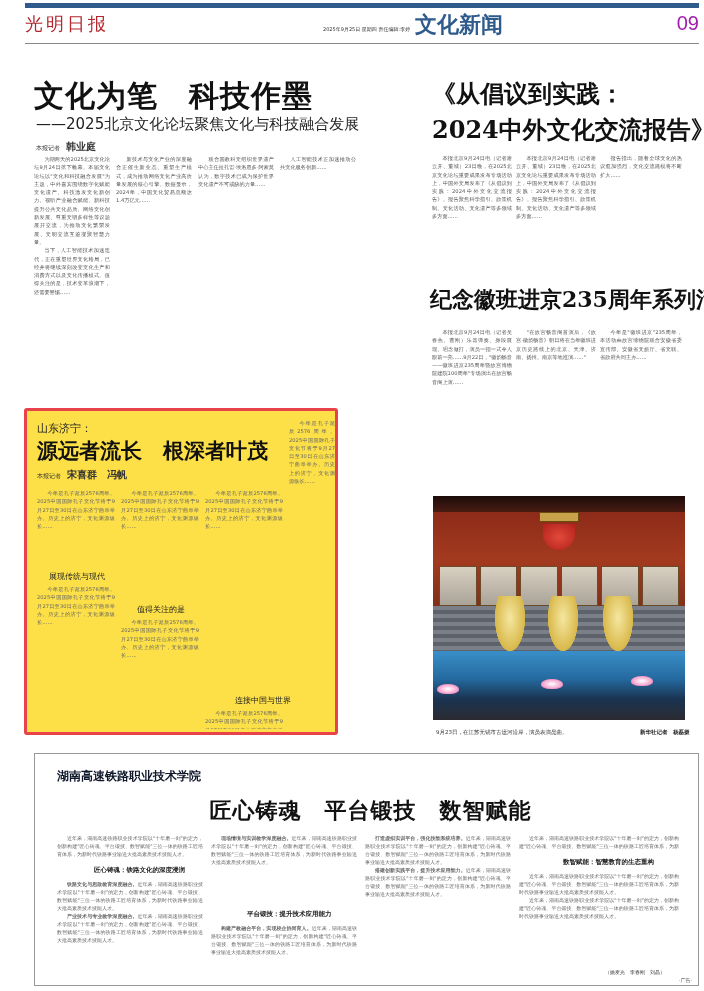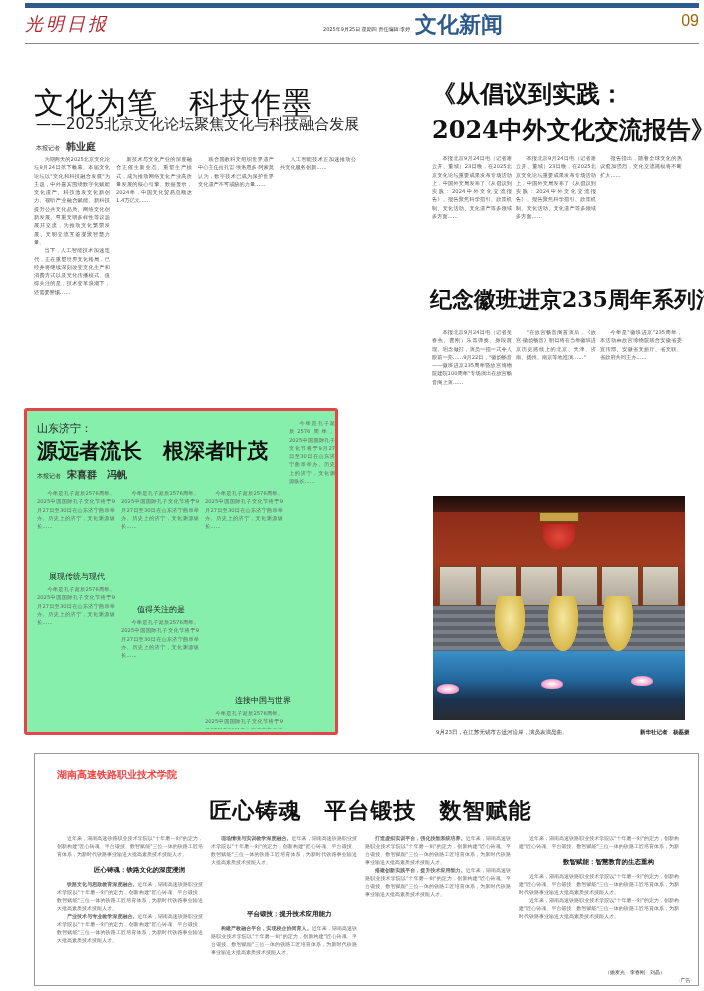--- a/index.html
+++ b/index.html
@@ -1,59 +1,59 @@
 <!DOCTYPE html>
 <html><head>
 <meta charset="utf-8">
 <style>
   * { box-sizing: border-box; margin: 0; padding: 0; }
   html, body { width: 704px; height: 991px; background: #ffffff; overflow: hidden; }
   body { font-family: "DejaVu Sans", sans-serif; color: #222; position: relative; }
 
   .masthead-bar { position: absolute; left: 25px; top: 3px; width: 674px; height: 5px; background: #2e5a8c; }
   .masthead { position: absolute; left: 25px; top: 10px; width: 674px; height: 32px; }
-  .logo { position: absolute; left: 0; top: 2px; font-family: "DejaVu Serif", serif; font-style: italic; font-size: 18px; color: #b2272e; letter-spacing: 3px; }
+  .logo { position: absolute; left: 0; top: 2px; font-family: "DejaVu Serif", serif; font-size: 18px; color: #b2272e; letter-spacing: 3px; }
   .dateline { position: absolute; left: 298px; top: 16px; font-size: 5px; color: #333; white-space: nowrap; }
   .section-title { position: absolute; left: 390px; top: 0px; font-family: "DejaVu Serif", serif; font-weight: bold; font-size: 22px; color: #2e5a8c; }
-  .page-no { position: absolute; right: 0; top: 2px; font-family: "Liberation Sans", sans-serif; font-size: 16px; color: #a16207; }
+  .page-no { position: absolute; right: 0; top: 2px; font-family: "Liberation Sans", sans-serif; font-size: 20px; color: #a21caf; }
   .masthead-rule { position: absolute; left: 25px; top: 43px; width: 674px; height: 1px; background: #888; }
 
-  .headline-main { position: absolute; left: 34px; top: 76px; font-family: "DejaVu Serif", serif; font-weight: normal; font-size: 30px; color: #111; letter-spacing: 1px; white-space: nowrap; margin-top: 7px; }
+  .headline-main { position: absolute; left: 34px; top: 76px; font-family: "DejaVu Serif", serif; font-weight: bold; font-size: 30px; color: #111; letter-spacing: 1px; white-space: nowrap; }
   .subhead-main { position: absolute; left: 36px; top: 115px; font-size: 15px; color: #222; white-space: nowrap; }
   .byline { position: absolute; font-size: 6px; color: #333; white-space: nowrap; }
   .byline b { font-size: 10px; margin-left: 6px; font-family: "DejaVu Serif", serif; }
 
   .col-text { position: absolute; font-size: 5.2px; line-height: 8.3px; color: #555; text-align: justify; overflow: hidden; }
   .col-text p { text-indent: 2em; }
 
   .headline-right { position: absolute; left: 432px; top: 76px; font-family: "DejaVu Serif", serif; font-weight: bold; font-size: 24px; line-height: 36px; color: #111; white-space: nowrap; }
   .headline-hui { position: absolute; left: 430px; top: 285px; font-family: "DejaVu Serif", serif; font-weight: bold; font-size: 22px; color: #111; white-space: nowrap; }
 
-  .box-sd { position: absolute; left: 24px; top: 408px; width: 314px; height: 327px; border: 3px solid #e8434a; border-radius: 3px; background: #86efac; overflow: hidden; }
+  .box-sd { position: absolute; left: 24px; top: 408px; width: 314px; height: 327px; border: 3px solid #e8434a; border-radius: 3px; background: #fde047; overflow: hidden; }
   .box-sd .kicker { position: absolute; left: 10px; top: 10px; font-size: 11px; color: #222; }
   .box-sd .hl { position: absolute; left: 10px; top: 26px; font-family: "DejaVu Serif", serif; font-weight: bold; font-size: 21px; color: #111; white-space: nowrap; }
   .box-sd .sub { position: absolute; font-family: "DejaVu Serif", serif; font-weight: normal; font-size: 8px; color: #222; }
   .box-sd .col-text { color: #666; }
 
   .photo { position: absolute; left: 433px; top: 496px; width: 252px; height: 224px; overflow: hidden; background: #2a1410; }
   .photo .roof { position: absolute; left: 0; top: 0; width: 100%; height: 16px; background: linear-gradient(#1a0c0a, #4a1c12); }
   .photo .hall { position: absolute; left: 0; top: 12px; width: 100%; height: 128px; background: linear-gradient(#8a2a18, #a33a1f 40%, #6b2a16); }
   .photo .plaque { position: absolute; left: 106px; top: 16px; width: 40px; height: 10px; background: #c7a24a; border: 1px solid #6b4a10; }
   .photo .drape { position: absolute; left: 110px; top: 28px; width: 32px; height: 26px; background: radial-gradient(#e24a3a, #b0201a); border-radius: 0 0 16px 16px; }
   .photo .screens { position: absolute; left: 6px; top: 70px; width: 240px; height: 40px; display: flex; gap: 3px; }
   .photo .screens div { flex: 1; background: linear-gradient(#d8d0c0, #aaa398); border: 1px solid #6b4a2a; }
   .photo .steps { position: absolute; left: 0; top: 110px; width: 100%; height: 45px; background: repeating-linear-gradient(#7a7f88 0 4px, #5d626b 4px 8px); }
   .photo .dancer { position: absolute; top: 100px; width: 30px; height: 55px; background: radial-gradient(ellipse at 50% 40%, #f5e7a0, #d8b84a 70%, transparent 72%); }
   .photo .pool { position: absolute; left: 0; top: 155px; width: 100%; height: 69px; background: linear-gradient(#3a8fc8, #246aa0 40%, #1a3350 70%, #2b2a30); }
   .photo .lotus { position: absolute; width: 22px; height: 10px; border-radius: 50% 50% 40% 40%; background: radial-gradient(#ffffff, #f4a6d0 60%, #c34a8a); }
   .caption { position: absolute; left: 436px; top: 729px; font-size: 5.5px; color: #333; white-space: nowrap; }
   .credit { position: absolute; left: 640px; top: 729px; font-size: 5.5px; font-weight: bold; color: #222; white-space: nowrap; }
 
   .ad-box { position: absolute; left: 34px; top: 753px; width: 665px; height: 233px; border: 1px solid #999; }
-  .ad-box .school { position: absolute; left: 22px; top: 14px; font-family: "DejaVu Serif", serif; font-weight: bold; font-size: 10px; color: #ef4444; }
+  .ad-box .school { position: absolute; left: 22px; top: 14px; font-family: "DejaVu Serif", serif; font-weight: bold; font-size: 12px; color: #0f172a; }
   .ad-box .hl { position: absolute; left: 4px; width: 100%; top: 42px; text-align: center; font-family: "DejaVu Serif", serif; font-weight: bold; font-size: 22px; color: #111; letter-spacing: 1px; white-space: nowrap; }
   .ad-box .sub { position: absolute; font-family: "DejaVu Serif", serif; font-weight: bold; font-size: 6.5px; color: #222; }
   .ad-box .col-text { font-size: 5px; line-height: 8px; color: #666; }
   .ad-box .tag { position: absolute; right: 6px; bottom: 2px; font-size: 5px; color: #444; }
   .ad-box .signoff { position: absolute; font-size: 5px; color: #333; }
 </style>
 </head>
 <body>
 
 <div class="masthead-bar"></div>

